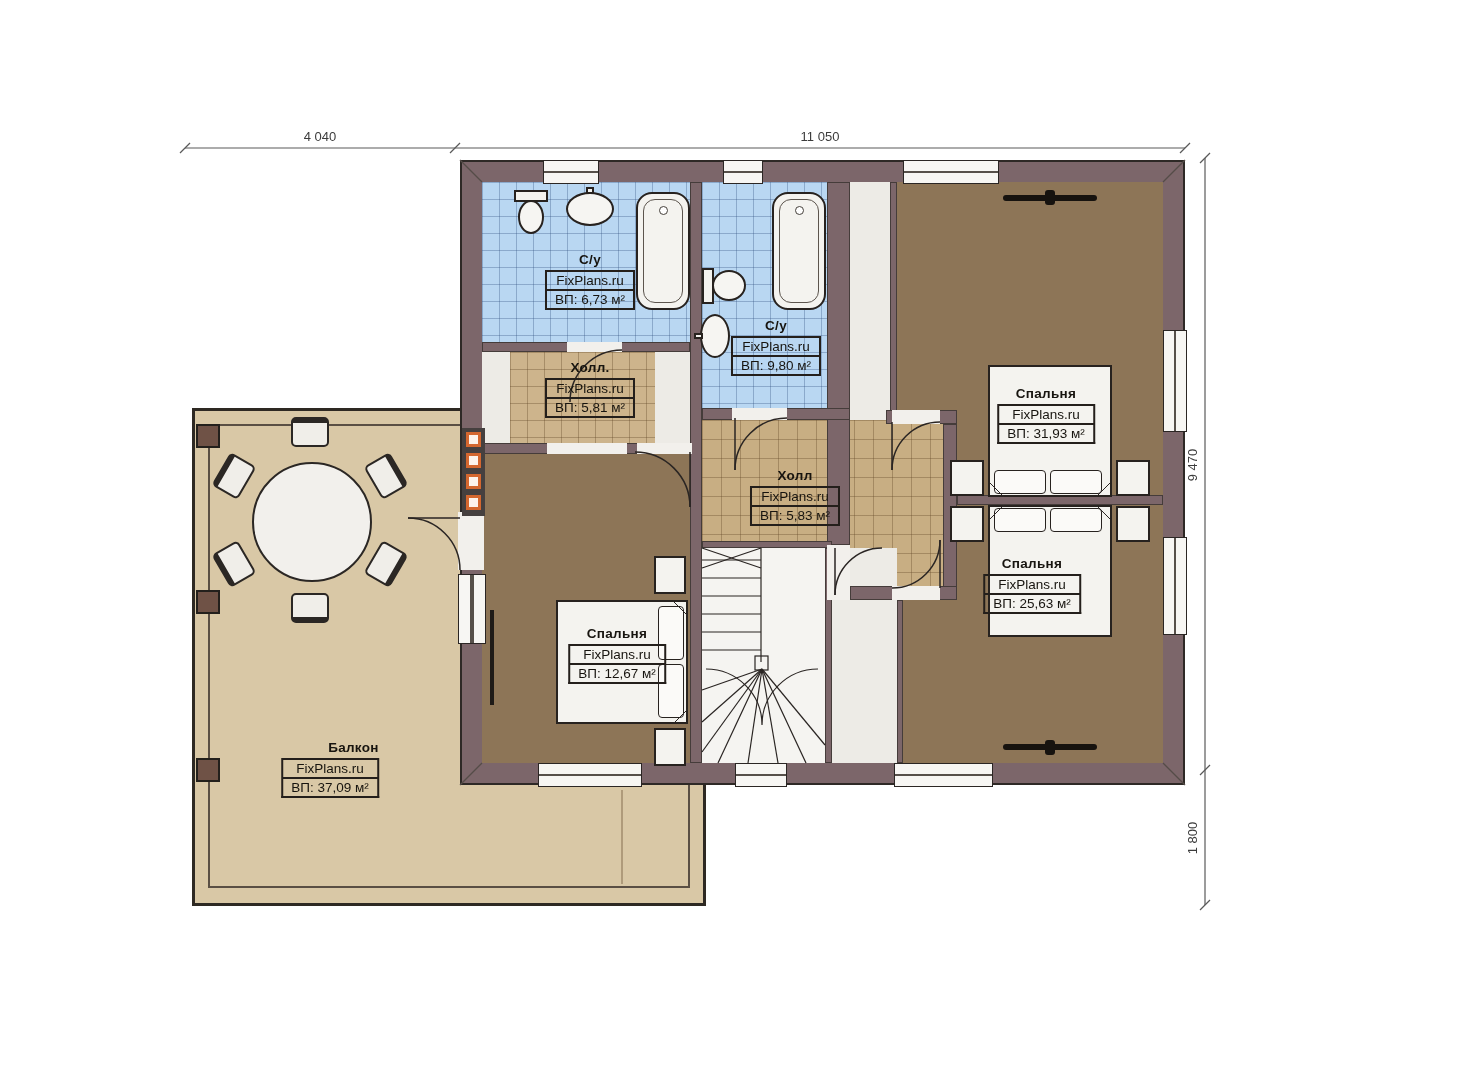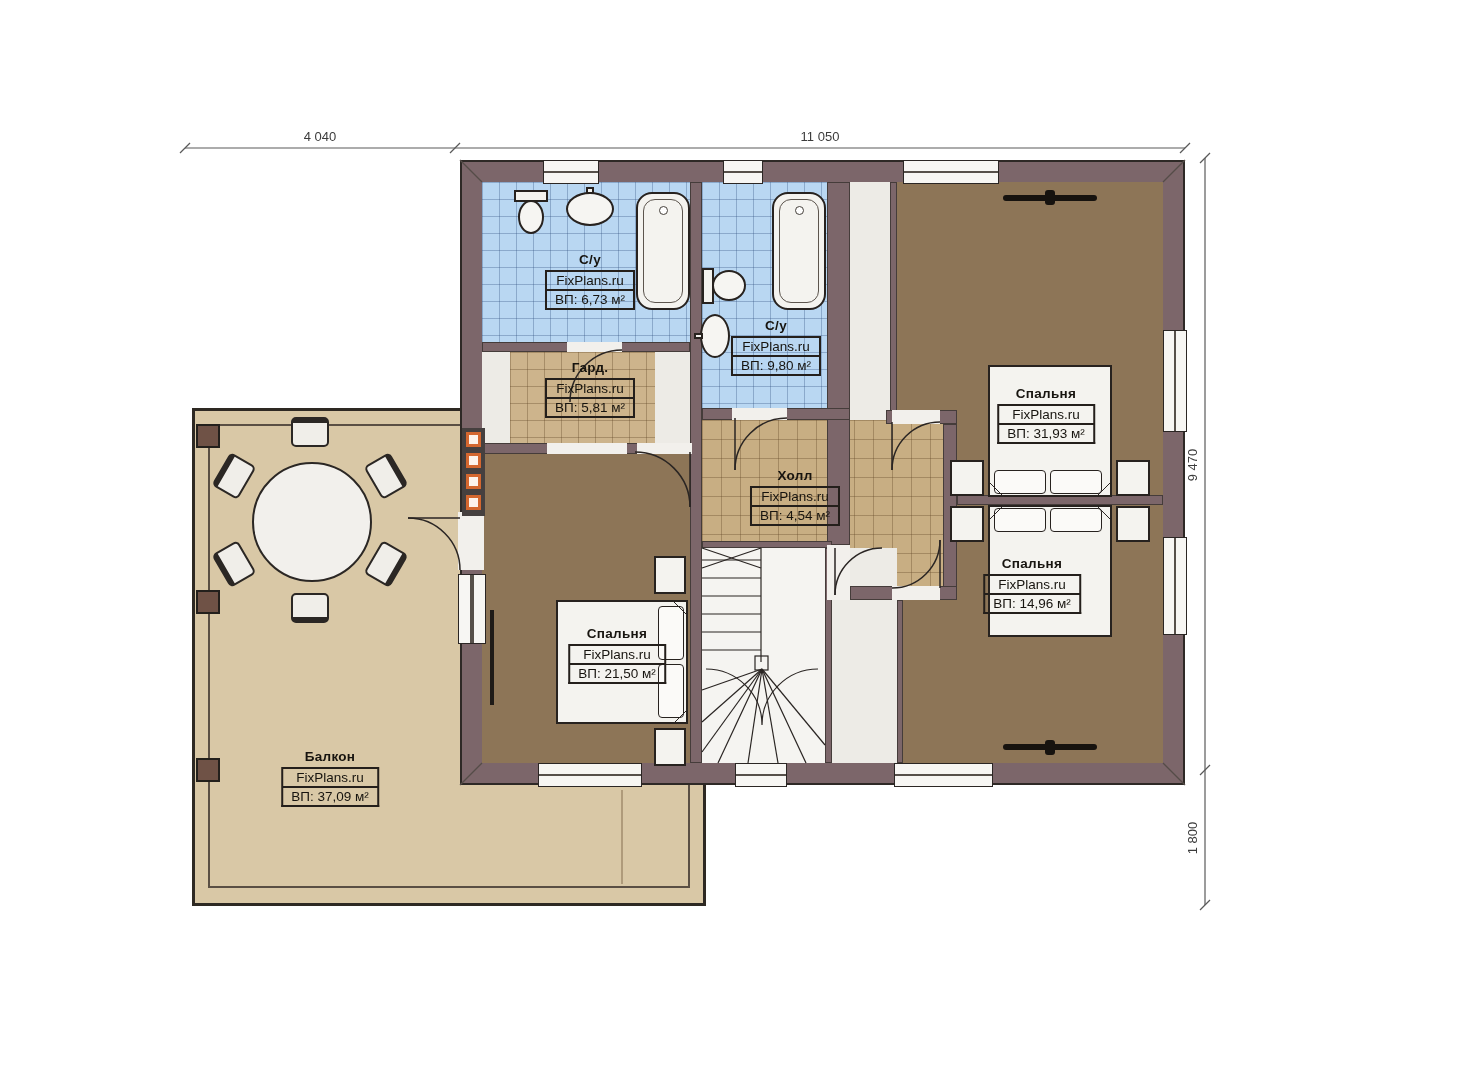--- a/index.html
+++ b/index.html
@@ -241,43 +241,43 @@
     <div class="rname">С/у</div>
     <div class="bx">FixPlans.ru</div>
     <div class="bx bx2">ВП: 6,73 м²</div>
   </div>
   <div class="rlabel" style="left:776px;top:318px;">
     <div class="rname">С/у</div>
     <div class="bx">FixPlans.ru</div>
     <div class="bx bx2">ВП: 9,80 м²</div>
   </div>
   <div class="rlabel" style="left:590px;top:360px;">
-    <div class="rname">Гард.</div>
+    <div class="rname">Холл.</div>
     <div class="bx">FixPlans.ru</div>
     <div class="bx bx2">ВП: 5,81 м²</div>
   </div>
   <div class="rlabel" style="left:795px;top:468px;">
     <div class="rname">Холл</div>
     <div class="bx">FixPlans.ru</div>
-    <div class="bx bx2">ВП: 4,54 м²</div>
+    <div class="bx bx2">ВП: 5,83 м²</div>
   </div>
   <div class="rlabel" style="left:1046px;top:386px;">
     <div class="rname">Спальня</div>
     <div class="bx">FixPlans.ru</div>
     <div class="bx bx2">ВП: 31,93 м²</div>
   </div>
   <div class="rlabel" style="left:1032px;top:556px;">
     <div class="rname">Спальня</div>
     <div class="bx">FixPlans.ru</div>
-    <div class="bx bx2">ВП: 14,96 м²</div>
+    <div class="bx bx2">ВП: 25,63 м²</div>
   </div>
   <div class="rlabel" style="left:617px;top:626px;">
     <div class="rname">Спальня</div>
     <div class="bx">FixPlans.ru</div>
-    <div class="bx bx2">ВП: 21,50 м²</div>
+    <div class="bx bx2">ВП: 12,67 м²</div>
   </div>
   <div class="rlabel" style="left:330px;top:740px;">
-    <div class="rname" style="text-align:center;margin-top:9px;">Балкон</div>
+    <div class="rname" style="text-align:right;">Балкон</div>
     <div class="bx">FixPlans.ru</div>
     <div class="bx bx2">ВП: 37,09 м²</div>
   </div>
 
 </div>
 
 </body></html>

